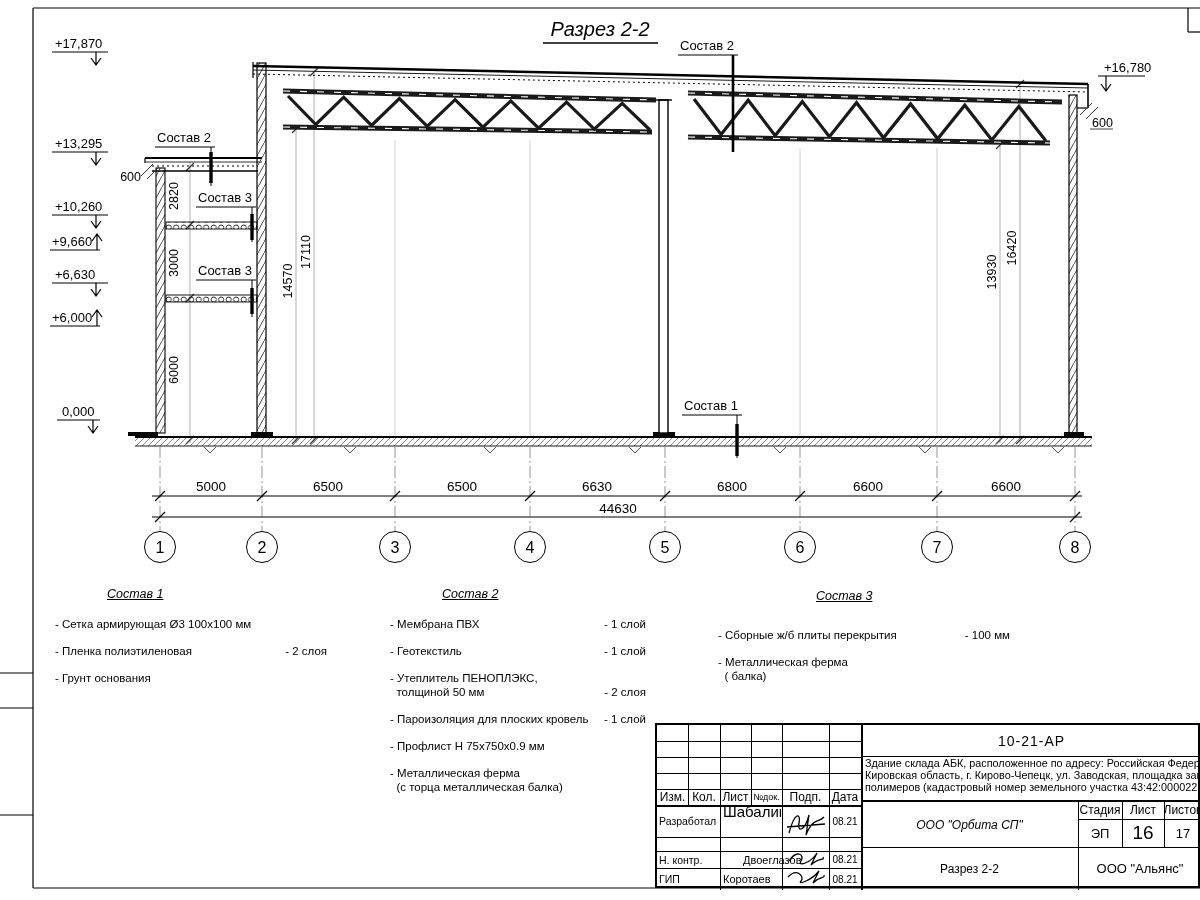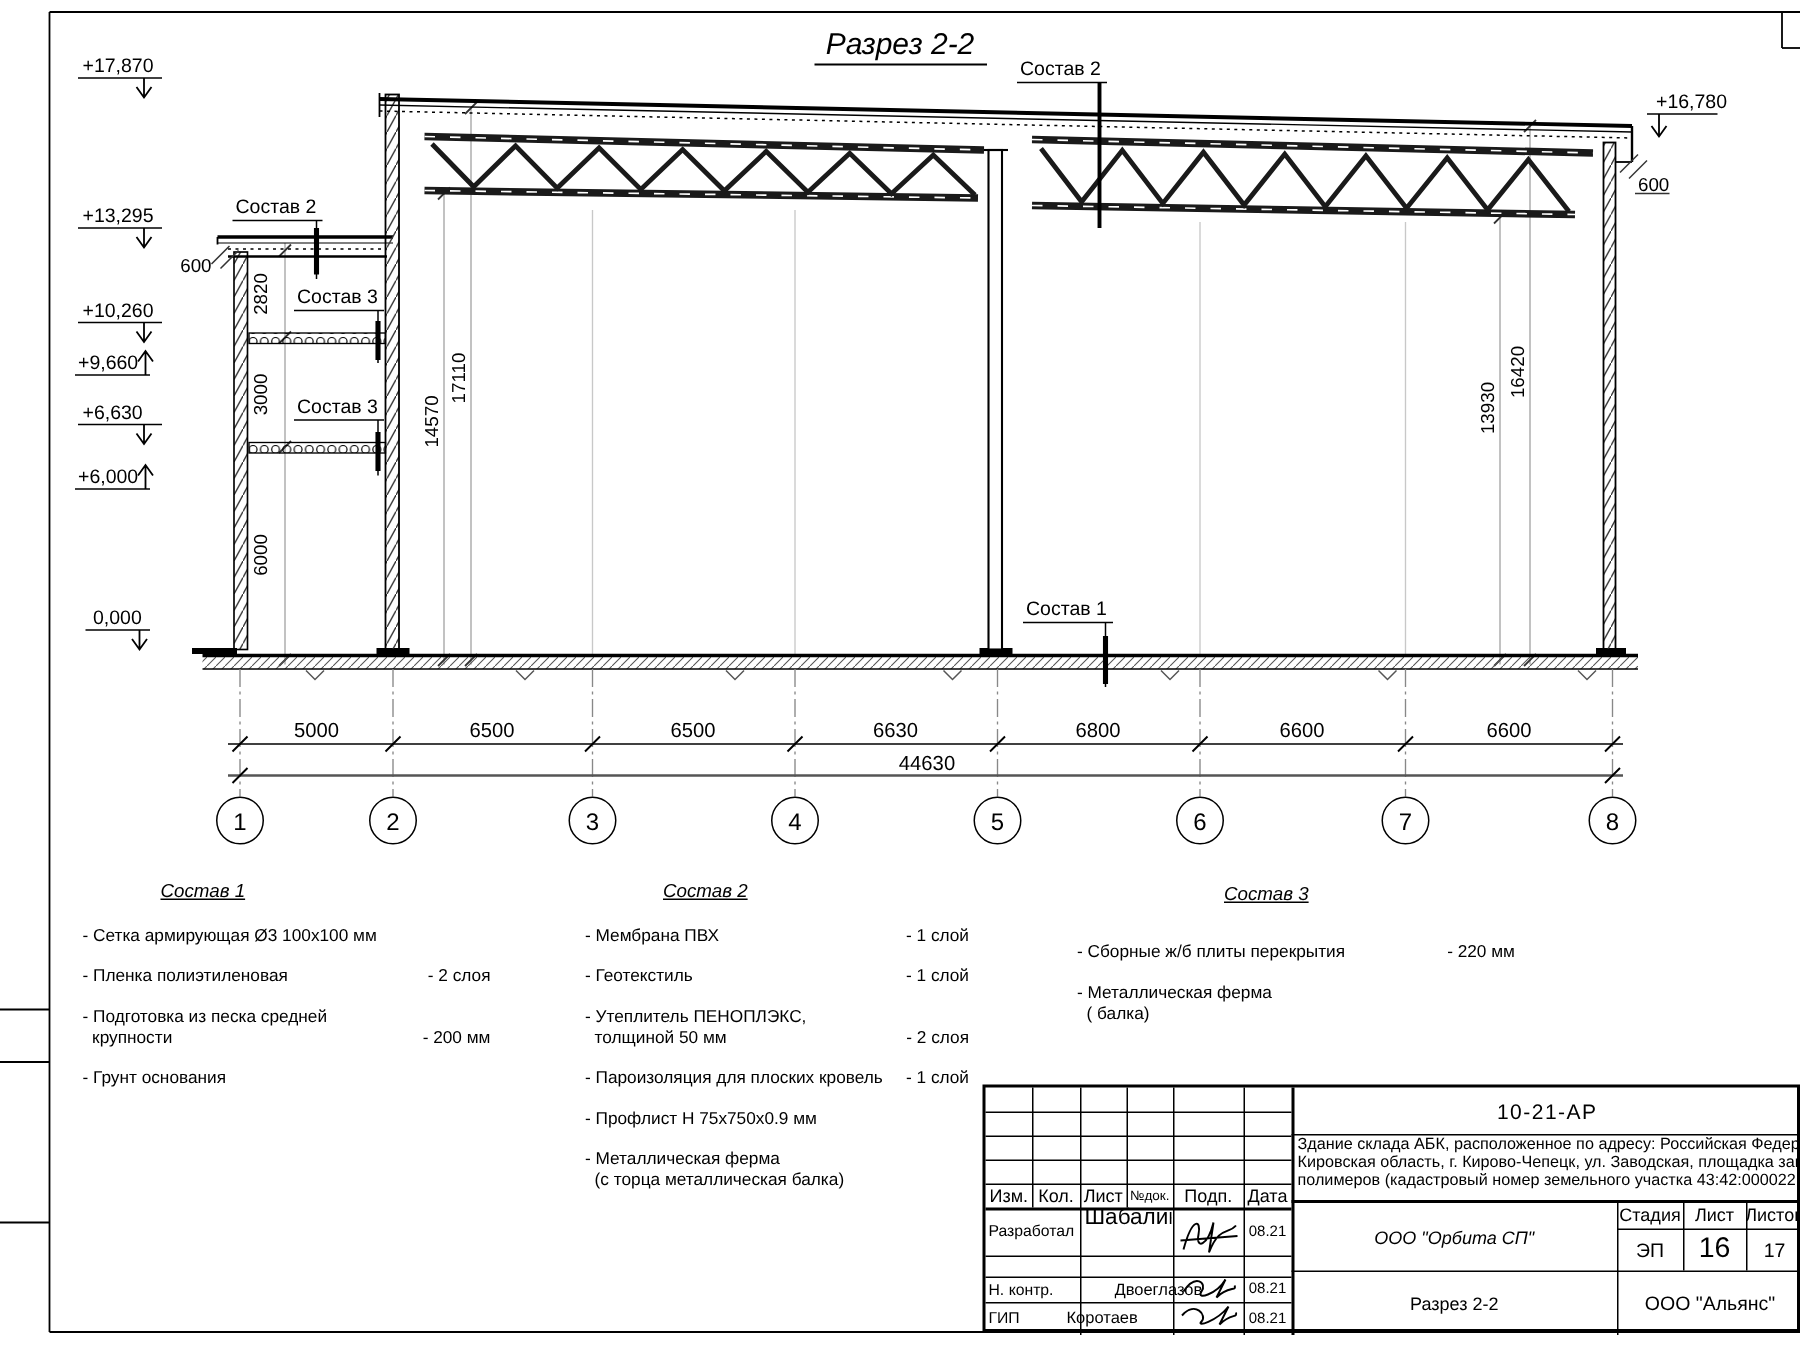--- a/index.html
+++ b/index.html
@@ -317,25 +317,20 @@
   <div class="lg-title" style="margin-left:52px;display:inline-block;">Состав 1</div>
   <div class="li">
       <span class="nm">- Сетка армирующая Ø3 100х100 мм</span>
       <span class="vl"></span>
     </div>
   <div class="li">
       <span class="nm">- Пленка полиэтиленовая</span>
       <span class="vl">-  2 слоя</span>
     </div>
   <div class="li">
-      <span class="nm">- Подготовка из песка средней
-  крупности</span>
-      <span class="vl">- 200 мм</span>
-    </div>
-  <div class="li">
       <span class="nm">- Грунт основания</span>
       <span class="vl"></span>
     </div>
 </div>
 
 <div class="legend" style="left:390px;top:587px;width:256px;">
   <div class="lg-title" style="margin-left:52px;display:inline-block;">Состав 2</div>
   <div class="li">
       <span class="nm">- Мембрана ПВХ</span>
       <span class="vl">- 1 слой</span>
@@ -361,21 +356,21 @@
       <span class="nm">- Металлическая ферма
   (с торца металлическая балка)</span>
       <span class="vl"></span>
     </div>
 </div>
 
 <div class="legend" style="left:718px;top:589px;width:292px;">
   <div class="lg-title" style="margin-left:98px;display:inline-block;margin-bottom:24px;">Состав 3</div>
   <div class="li">
       <span class="nm">- Сборные ж/б плиты перекрытия</span>
-      <span class="vl">- 220 мм</span>
+      <span class="vl">- 100 мм</span>
     </div>
   <div class="li">
       <span class="nm">- Металлическая ферма
   ( балка)</span>
       <span class="vl"></span>
     </div>
 </div>
 
 <div class="tb">
 
@@ -410,21 +405,21 @@
   <div class="cell" style="left:125px;top:64px;width:47px;height:16px;">Подп.</div>
   <div class="cell" style="left:172px;top:64px;width:32px;height:16px;">Дата</div>
 
   <div class="cell left" style="left:2px;top:82px;width:60px;height:28px;font-size:10.5px;">Разработал</div>
   <div class="cell left" style="left:66px;top:72px;width:58px;height:28px;font-size:15px;">Шабалина</div>
   <div class="cell" style="left:172px;top:82px;width:32px;height:28px;font-size:10px;">08.21</div>
   <div class="cell left" style="left:2px;top:126px;width:60px;height:17px;font-size:10.5px;">Н. контр.</div>
   <div class="cell left" style="left:66px;top:126px;width:58px;height:17px;font-size:11px;margin-left:20px;">Двоеглазов</div>
   <div class="cell" style="left:172px;top:126px;width:32px;height:17px;font-size:10px;">08.21</div>
   <div class="cell left" style="left:2px;top:143px;width:60px;height:22px;font-size:10.5px;text-align:right;">ГИП</div>
-  <div class="cell left" style="left:54px;top:143px;width:58px;height:22px;font-size:11px;">Коротаев</div>
+  <div class="cell left" style="left:66px;top:143px;width:58px;height:22px;font-size:11px;">Коротаев</div>
   <div class="cell" style="left:172px;top:143px;width:32px;height:22px;font-size:10px;">08.21</div>
 
   <svg class="sig-svg" style="left:128px;top:82px;" width="42" height="32">
     <path d="M4,26 C10,4 16,6 14,16 C12,26 20,24 24,8 L21,28 C28,10 34,16 39,10 M2,20 L40,17" fill="none" stroke="#000" stroke-width="1.3"></path>
   </svg>
   <svg class="sig-svg" style="left:128px;top:122px;" width="42" height="40">
     <path d="M4,14 C12,2 20,8 16,14 C12,20 26,16 32,6 L26,18 C34,10 40,14 38,10 M3,30 C12,20 20,30 16,34 C12,38 26,34 34,24 L28,36 C36,28 40,32 39,28" fill="none" stroke="#000" stroke-width="1.3"></path>
   </svg>
 
   <div class="cell" style="left:204px;top:0;width:341px;height:31px;font-size:14px;letter-spacing:1px;">10-21-АР</div>

